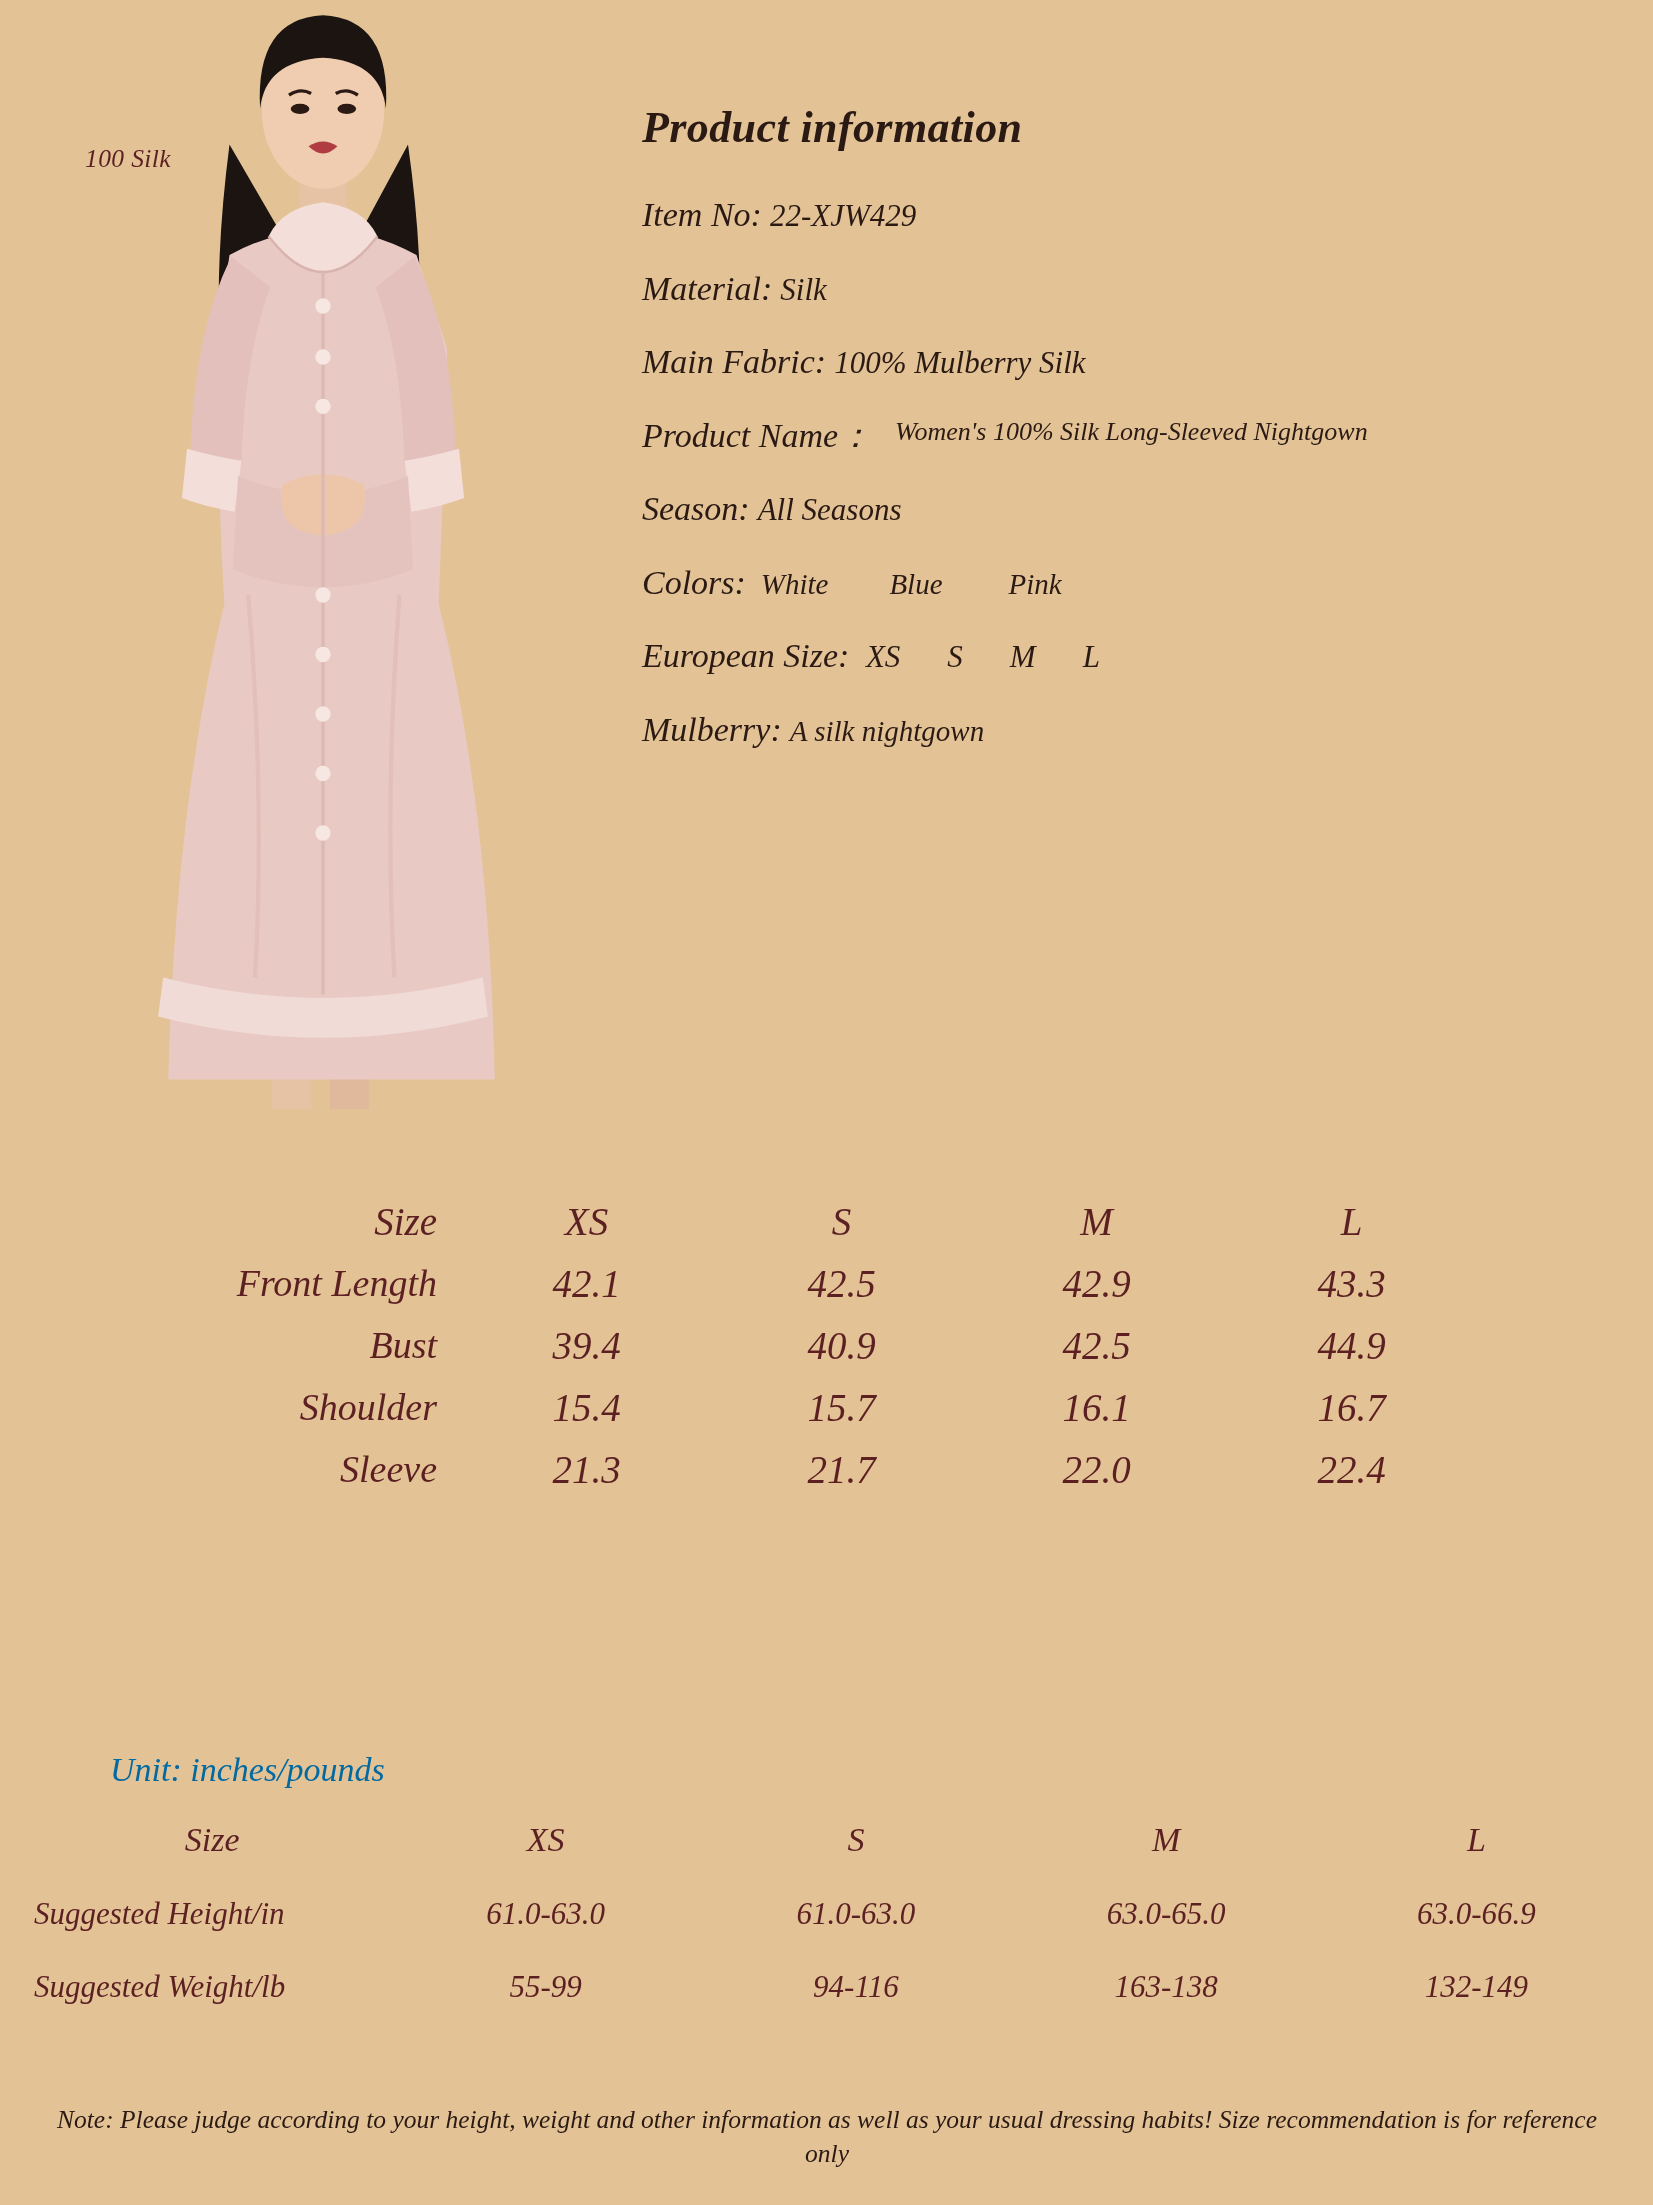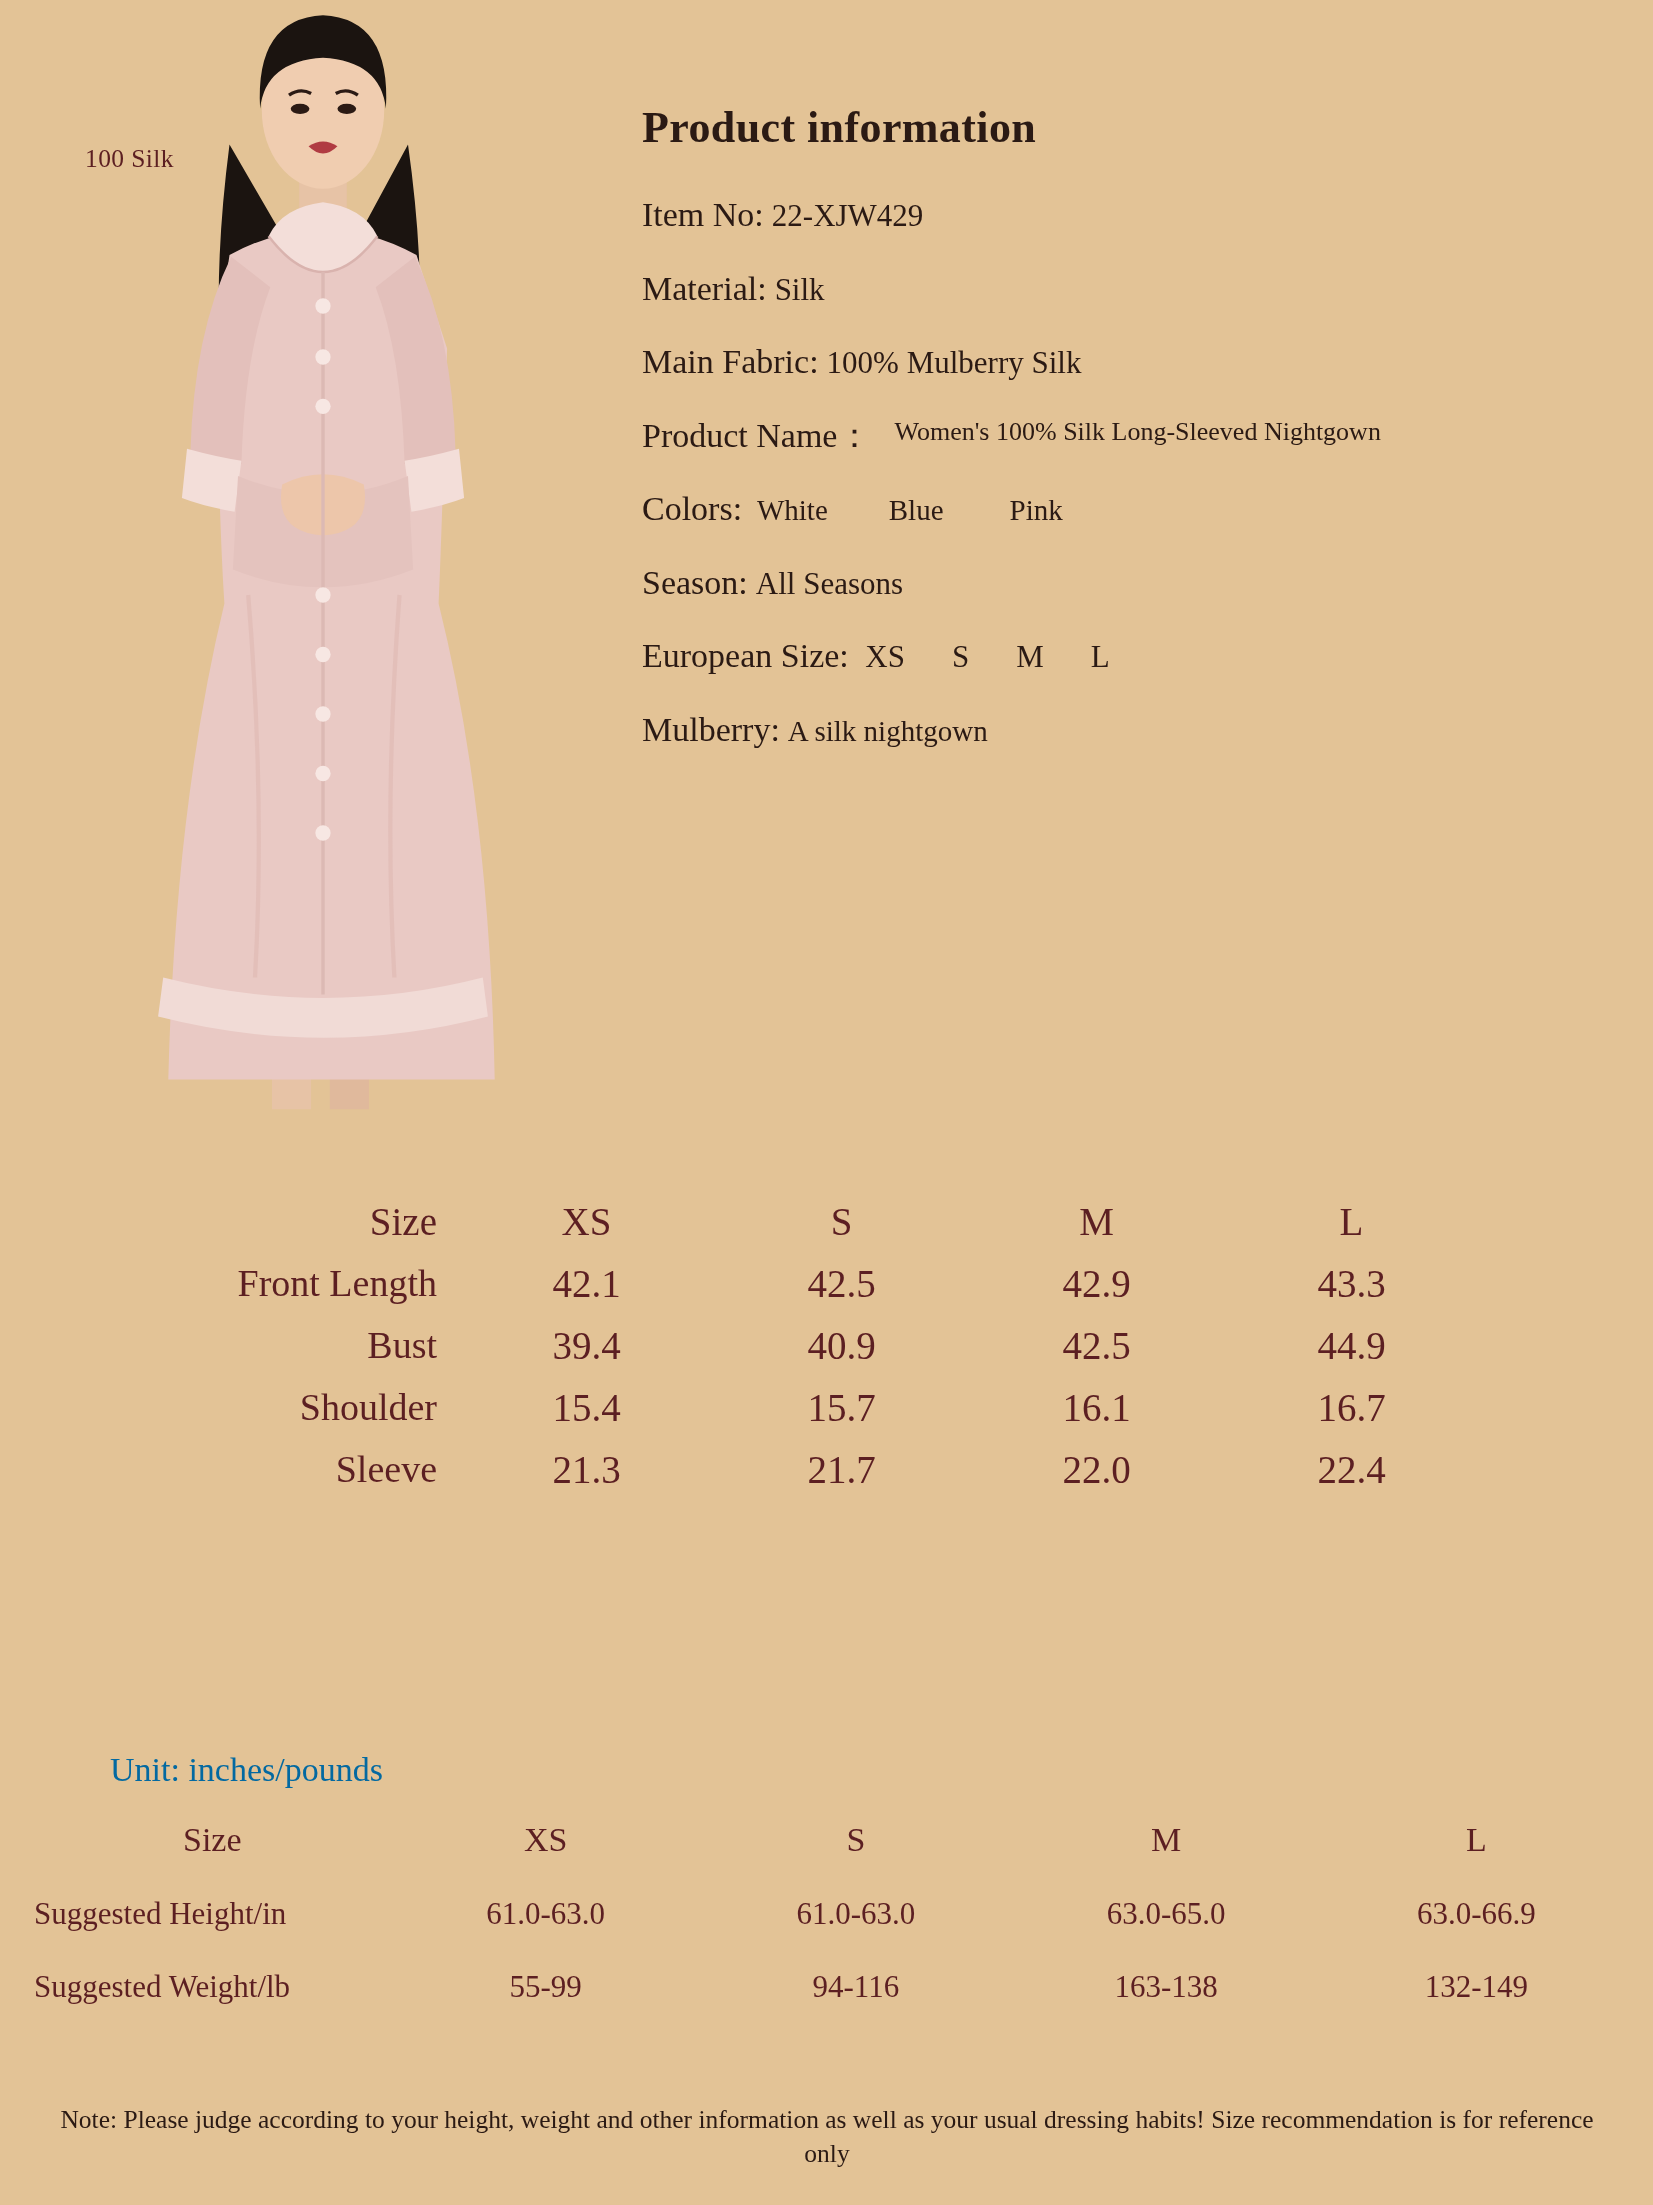--- a/index.html
+++ b/index.html
@@ -13,20 +13,21 @@
     font-family: "Liberation Serif", serif;
     color: #2b1a14;
     position: relative;
     overflow: hidden;
   }
 
   .page {
     position: relative;
     width: 1654px;
     height: 2205px;
+    font-style: italic;
   }
 
   
   .top {
     position: relative;
     height: 1113px;
   }
 
   .badge {
     position: absolute;
@@ -230,30 +231,30 @@
         <span class="val">100% Mulberry Silk</span>
       </div>
 
 
       <div class="info-row prodname">
         <span class="lbl">Product Name</span>
         <span class="lbl">：</span>
         <span class="val">Women's 100% Silk Long-Sleeved Nightgown</span>
       </div>
 
+      <div class="info-row">
+        <span class="lbl">Season:</span>
+        <span class="val">All Seasons</span>
+      </div>
+
       <div class="info-row colors">
         <span class="lbl">Colors:</span>
         <span class="c c1 val-sm">White</span>
         <span class="c c2 val-sm">Blue</span>
         <span class="c c3 val-sm">Pink</span>
-      </div>
-
-      <div class="info-row">
-        <span class="lbl">Season:</span>
-        <span class="val">All Seasons</span>
       </div>
 
       <div class="info-row eusize">
         <span class="lbl">European  Size:</span>
         <span class="s s1">XS</span>
         <span class="s s2">S</span>
         <span class="s s3">M</span>
         <span class="s s4">L</span>
       </div>
 

